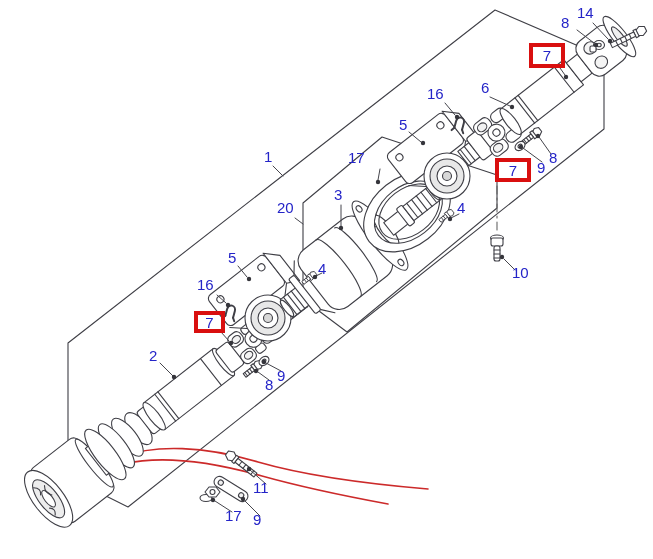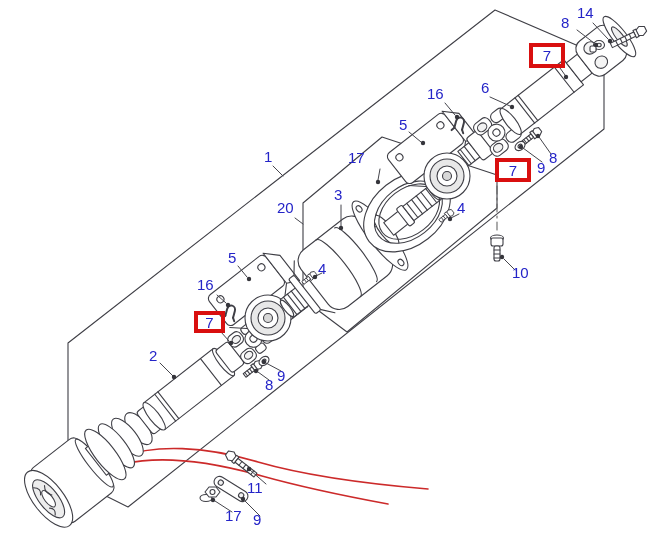--- a/index.html
+++ b/index.html
@@ -283,21 +283,21 @@
 <span class="co" style="left:457px;top:200px">4</span>
 <span class="co" style="left:318px;top:261px">4</span>
 <span class="co" style="left:399px;top:117px">5</span>
 <span class="co" style="left:228px;top:250px">5</span>
 <span class="co" style="left:481px;top:80px">6</span>
 <span class="co" style="left:549px;top:150px">8</span>
 <span class="co" style="left:537px;top:160px">9</span>
 <span class="co" style="left:265px;top:377px">8</span>
 <span class="co" style="left:277px;top:368px">9</span>
 <span class="co" style="left:225px;top:508px">17</span>
-<span class="co" style="left:247px;top:480px">11</span>
+<span class="co" style="left:253px;top:480px">11</span>
 <span class="co" style="left:253px;top:512px">9</span>
 <span class="co" style="left:577px;top:5px">14</span>
 <span class="co" style="left:561px;top:15px">8</span>
 <span class="co" style="left:512px;top:265px">10</span>
 <span class="co" style="left:427px;top:86px">16</span>
 <span class="co" style="left:197px;top:277px">16</span>
 <span class="co" style="left:348px;top:150px">17</span>
 <span class="co" style="left:277px;top:200px">20</span>
 
 <div class="hl" style="left:529px;top:43px;width:28px;height:17px">

